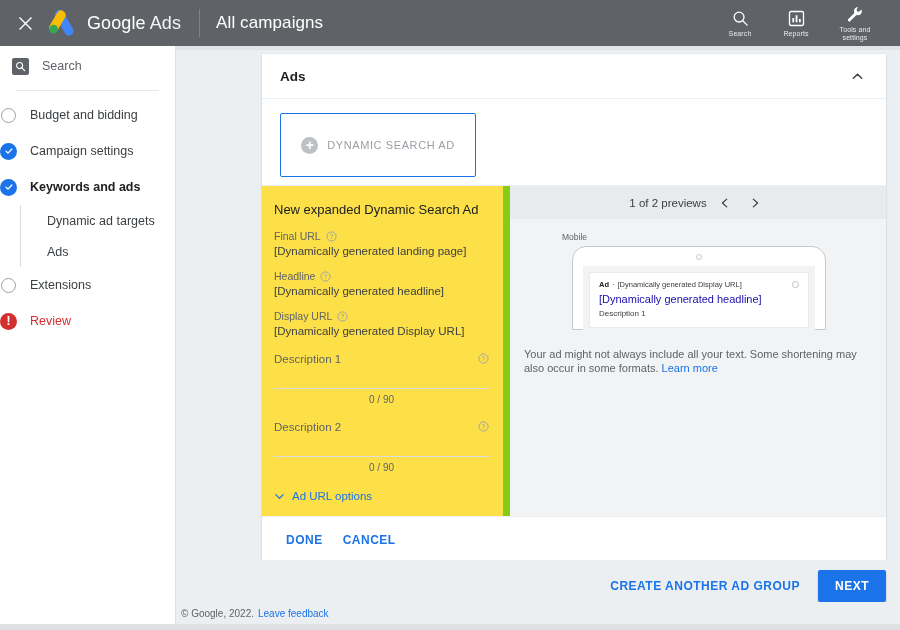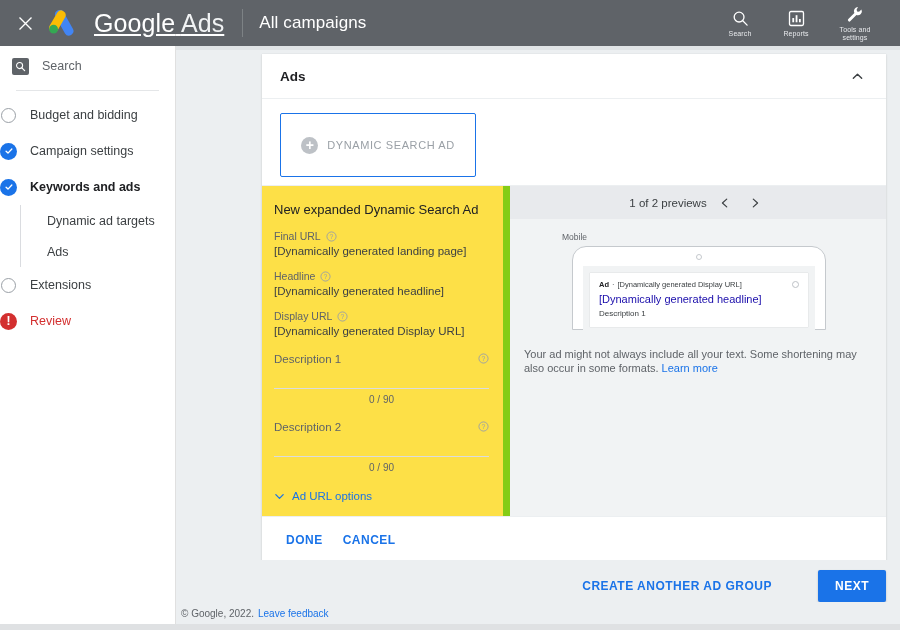--- a/index.html
+++ b/index.html
@@ -19,22 +19,22 @@
   }
   .close-x {
     width: 34px; height: 46px; margin-left: 8px;
     display: flex; align-items: center; justify-content: center;
     cursor: pointer;
   }
   .close-x svg { display: block; }
   .brand { display: flex; align-items: center; margin-left: 4px; }
   .brand-logo { width: 30px; height: 26px; position: relative; }
   .brand-text {
-    font-size: 25px; color: #ffffff; margin-left: 18px;
-    letter-spacing: 0.1px; white-space: nowrap; text-decoration: underline;
+    font-size: 18px; color: #ffffff; margin-left: 11px;
+    letter-spacing: 0.1px; white-space: nowrap;
   }
   .brand-text .light { color: #f1f3f4; }
   .topbar-sep {
     width: 1px; height: 28px; background: #7d8285; margin: 0 16px 0 18px;
   }
   .page-title-top {
     font-size: 17px; color: #ffffff; letter-spacing: 0.1px;
   }
   .topbar-actions {
     margin-left: auto; display: flex; align-items: center; height: 46px;
@@ -249,21 +249,21 @@
   }
   .text-btn {
     font-size: 12px; color: #1a73e8; font-weight: bold; letter-spacing: 0.5px;
     padding: 7px 10px; cursor: pointer; text-transform: uppercase;
   }
 
   
   .bottom-actions {
     position: absolute; left: 176px; top: 560px; width: 724px; height: 52px;
     display: flex; align-items: center; justify-content: flex-end;
-    padding-right: 14px; background: #eceff1; gap: 28px;
+    padding-right: 14px; background: #eceff1;
   }
   .link-btn {
     font-size: 12px; color: #1a73e8; font-weight: bold; letter-spacing: 0.5px;
     padding: 8px 12px; cursor: pointer; text-transform: uppercase;
   }
   .next-btn {
     background: #1a73e8; color: #ffffff; font-size: 12px; font-weight: bold;
     letter-spacing: 0.5px; padding: 9px 17px; border-radius: 2px;
     cursor: pointer; margin-left: 6px; text-transform: uppercase;
     box-shadow: 0 1px 2px rgba(60,64,67,0.3);

